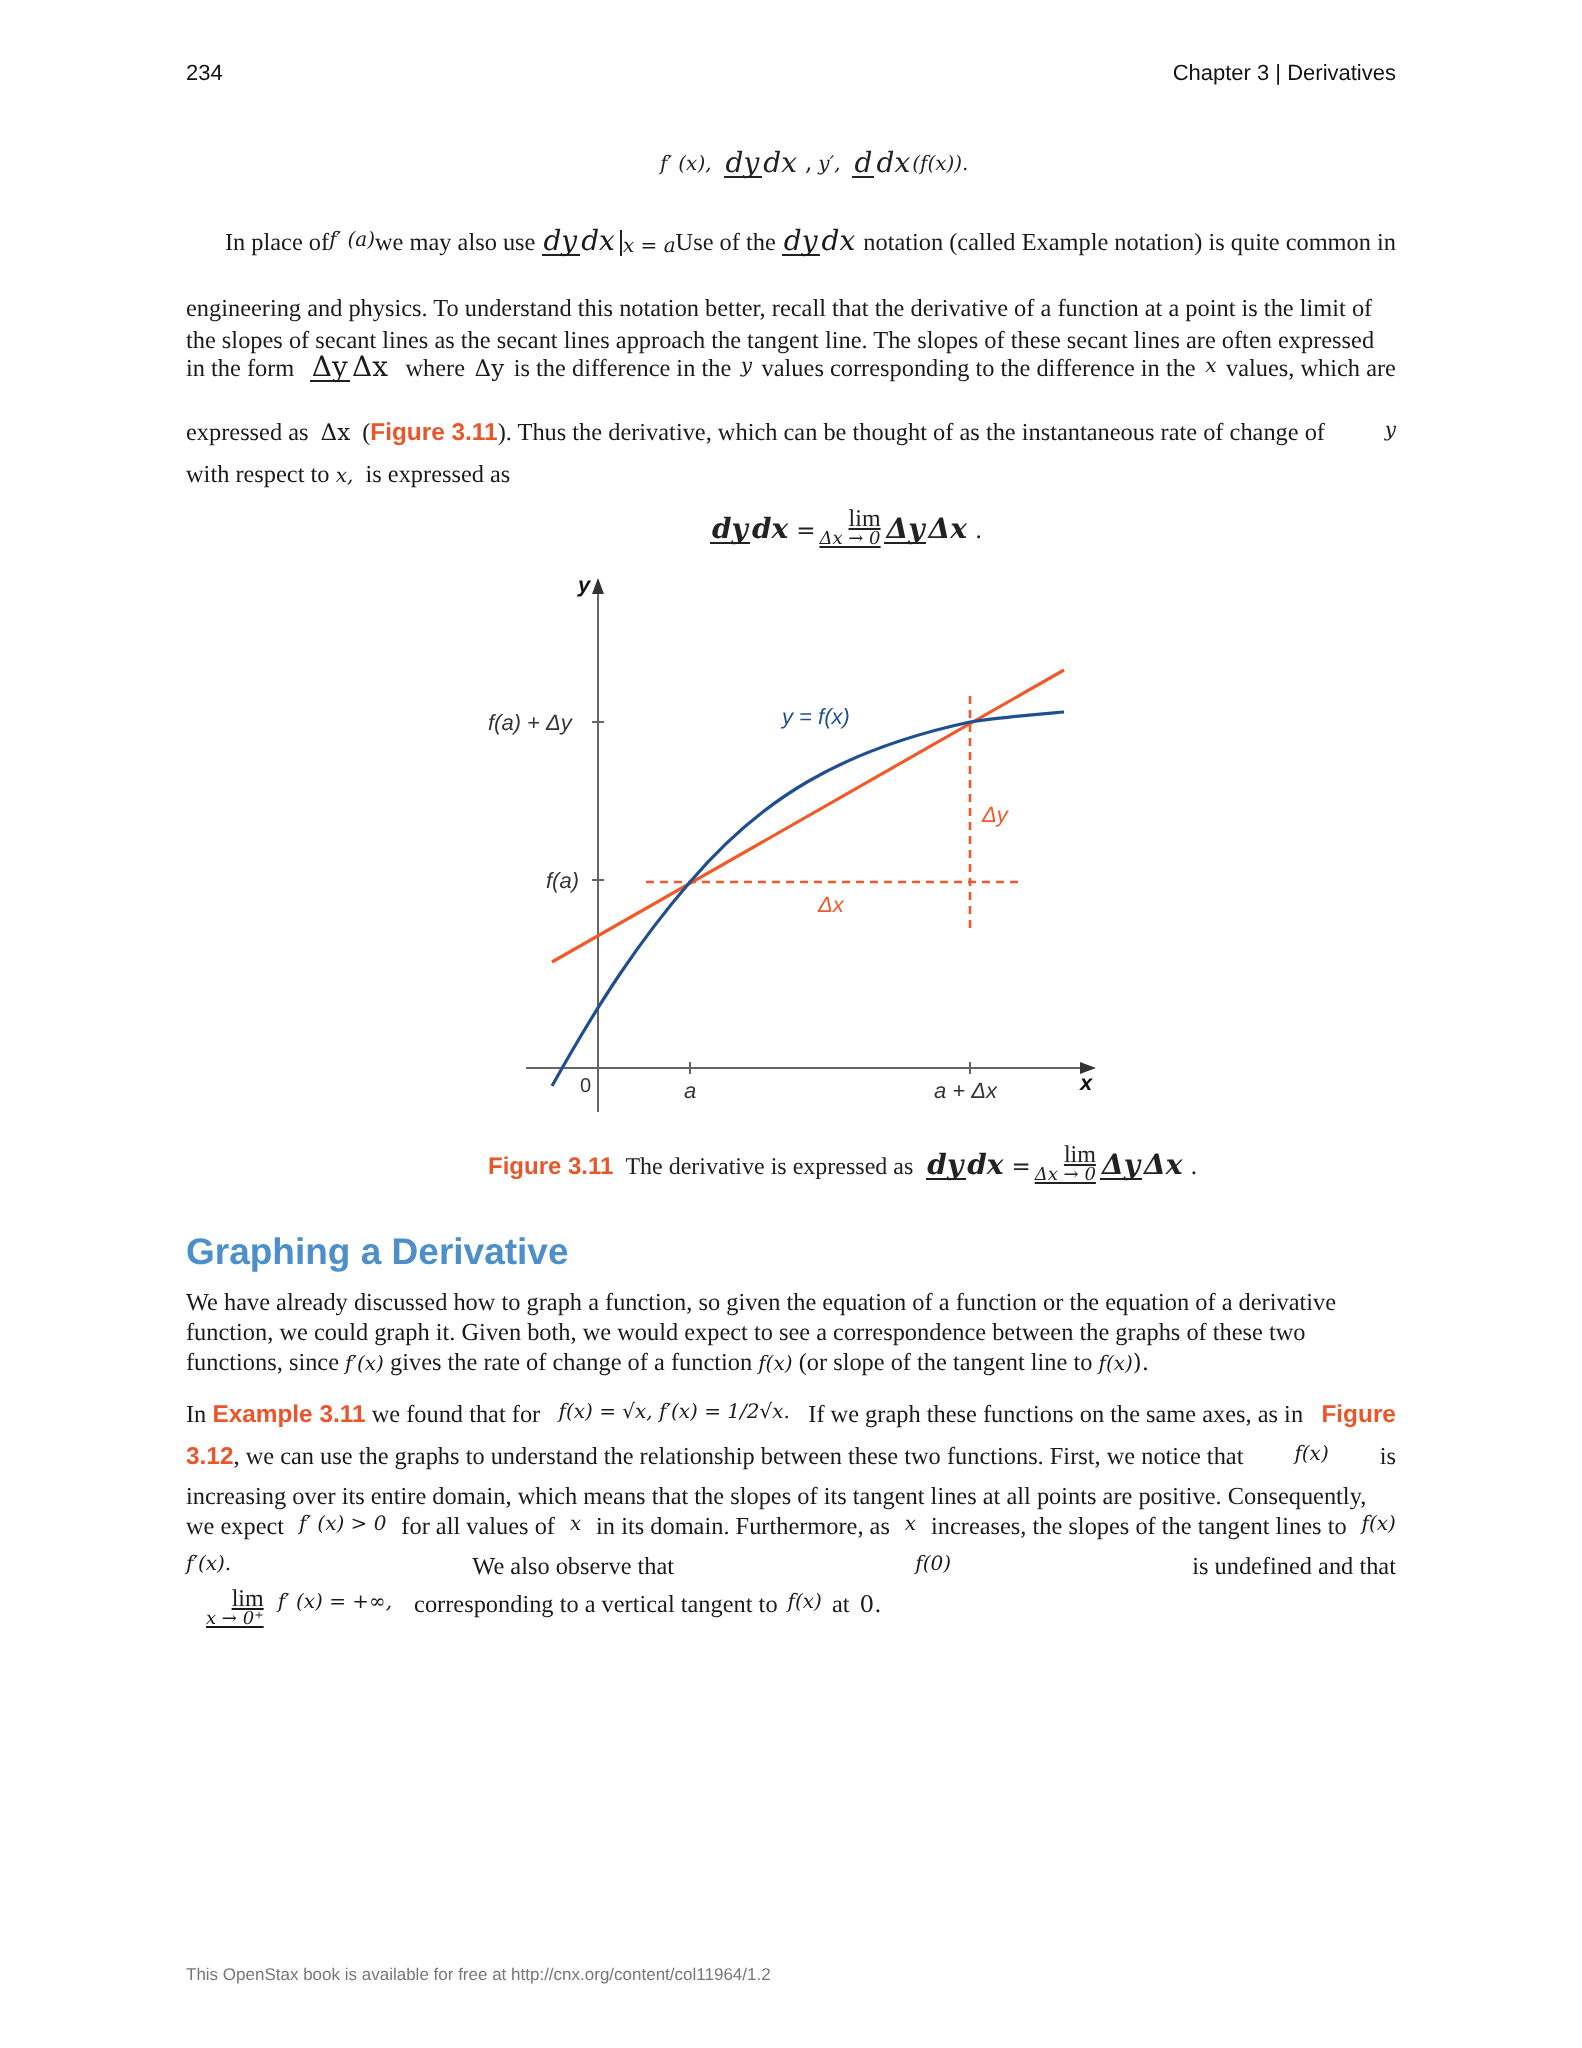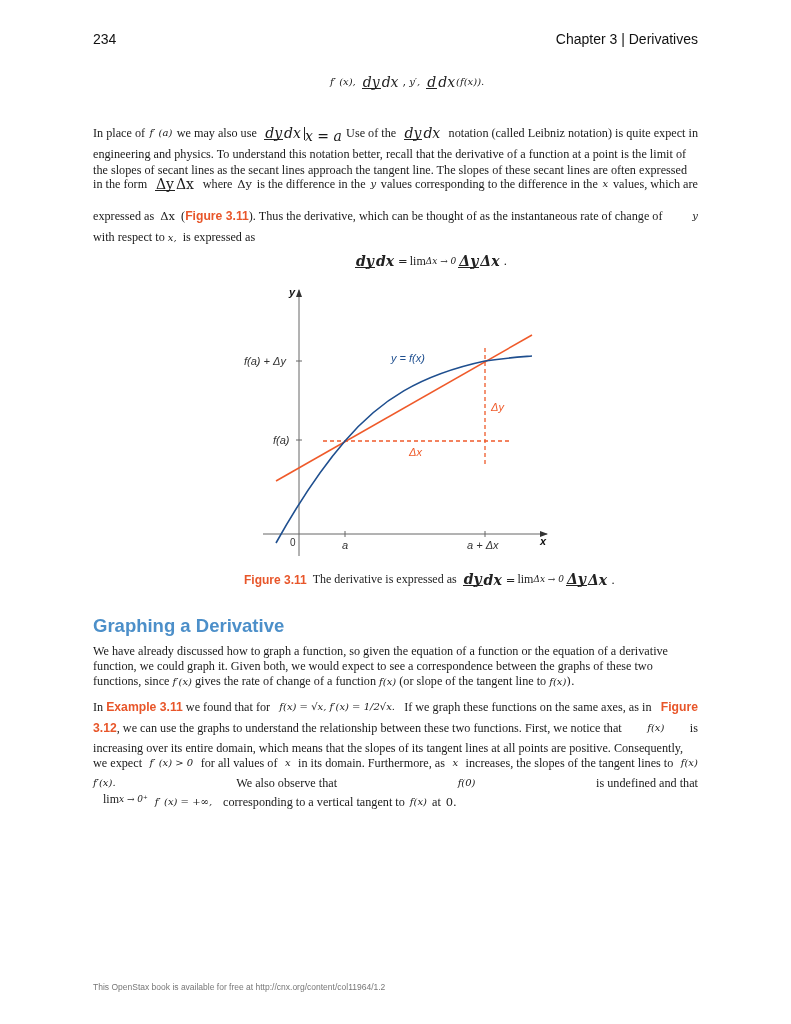--- a/index.html
+++ b/index.html
@@ -1,30 +1,30 @@
 <!DOCTYPE html>
 <html><head>
 <meta charset="utf-8">
 <style>
   html, body { margin: 0; padding: 0; background: #ffffff; }
   body { width: 791px; height: 1024px; position: relative; overflow: hidden; color: #222; }
   .abs { position: absolute; }
   .sans { font-family: "Liberation Sans", sans-serif; }
   .serif { font-family: "Liberation Serif", serif; }
-  .header { top: 31px; font-size: 14px; color: #111; }
+  .header { top: 31px; font-size: 11px; color: #111; }
   .pageno { left: 93px; }
   .chapter { right: 93px; }
   .body-text { font-family: "Liberation Serif", serif; font-size: 12.2px; line-height: 16px; color: #1a1a1a; text-align: justify; }
   .m { font-family: "DejaVu Serif", serif; font-style: italic; font-size: 10px; }
   .mr { font-family: "DejaVu Serif", serif; font-size: 11.5px; }
   .link { font-family: "Liberation Sans", sans-serif; font-weight: bold; color: #e8562a; }
   .frac { display: inline-flex; align-items: center; vertical-align: middle; font-family: "DejaVu Serif", serif; font-style: italic; font-size: 14px; line-height: 12px; margin: 0 3px; }
   .frac .num { border-bottom: 1px solid #222; padding: 0 1px; }
   .frac .den { padding: 0 1px; }
-  .lim { display: inline-flex; align-items: flex-end; vertical-align: middle; font-family: "Liberation Serif", serif; font-size: 12px; line-height: 11px; margin: 0 2px; }
+  .lim { display: inline-flex; flex-direction: column; align-items: flex-end; vertical-align: middle; font-family: "Liberation Serif", serif; font-size: 12px; line-height: 11px; margin: 0 2px; text-decoration: underline; }
   .lim .sub { font-family: "DejaVu Serif", serif; font-style: italic; font-size: 9px; }
   .line { position: absolute; left: 93px; width: 605px; white-space: nowrap; }
   .section-title { left: 93px; top: 615px; font-family: "Liberation Sans", sans-serif; font-weight: bold; font-size: 18.5px; color: #4c8fc9; }
   .footer { left: 93px; top: 982px; font-size: 8.5px; color: #777; }
   .caption { top: 572px; left: 244px; white-space: nowrap; font-size: 12px; }
   .caption .fig { font-family: "Liberation Sans", sans-serif; font-weight: bold; color: #e8562a; margin-right: 6px; }
   svg text { font-family: "Liberation Sans", sans-serif; }
 </style>
 </head>
 <body>
@@ -38,37 +38,37 @@
       <span class="num">dy</span>
       <span class="den">dx</span>
     </span><span class="mr">,</span>
   <span class="m">y′,</span>
   <span class="frac" style="margin-right:0">
       <span class="num">d</span>
       <span class="den">dx</span>
     </span><span class="m">(f(x)).</span>
 </div>
 
-<div class="line body-text" style="top:113px; display:flex; justify-content:space-between; align-items:center;margin-top:12px;">
+<div class="line body-text" style="top:113px; display:flex; justify-content:flex-end; align-items:center;">
   <span>In place of</span>
   <span class="m">f′ (a)</span>
   <span>we may also use</span>
   <span style="display:inline-flex; align-items:flex-end;">
     <span class="frac" style="margin-right:0; border-right:1px solid #222; padding-right:2px;">
         <span class="num">dy</span>
         <span class="den">dx</span>
       </span>
-    <span class="m" style="font-size:14px; margin-bottom:-4px;">x = a</span>
+    <span class="m" style="font-size:10px; margin-bottom:-4px;">x = a</span>
   </span>
   <span>Use of the</span>
   <span class="frac">
       <span class="num">dy</span>
       <span class="den">dx</span>
     </span>
-  <span>notation (called Leibniz notation) is quite expect in</span>
+  <span>notation (called Example notation) is quite common in</span>
 </div>
 <div class="line body-text" style="top:146px;">engineering and physics. To understand this notation better, recall that the derivative of a function at a point is the limit of</div>
 <div class="line body-text" style="top:162px;">the slopes of secant lines as the secant lines approach the tangent line. The slopes of these secant lines are often expressed</div>
 <div class="line body-text" style="top:176px; display:flex; justify-content:space-between; align-items:center;">
   <span>in the form</span>
   <span class="frac" style="font-style:normal">
       <span class="num">Δy</span>
       <span class="den">Δx</span>
     </span>
   <span>where</span>

